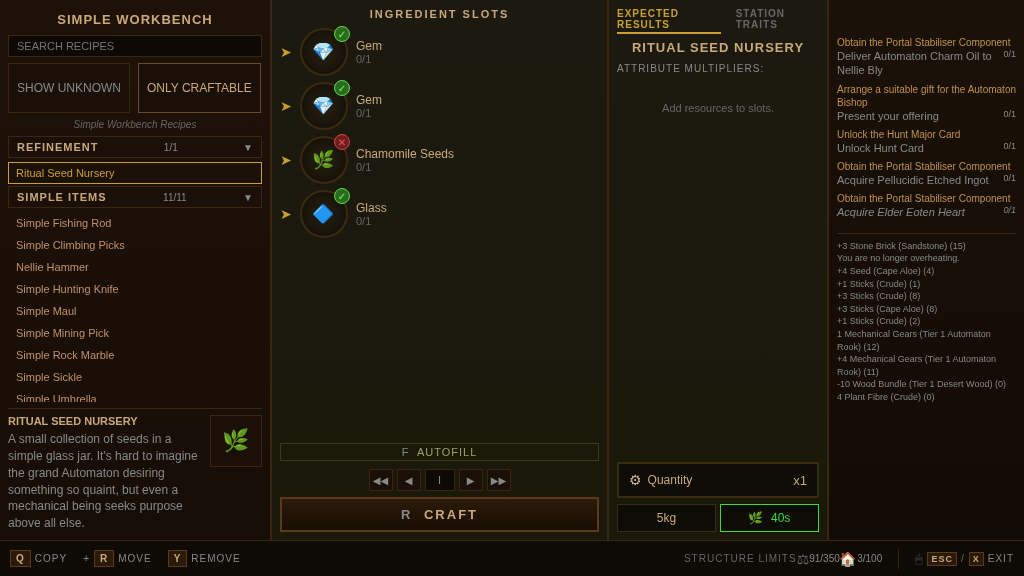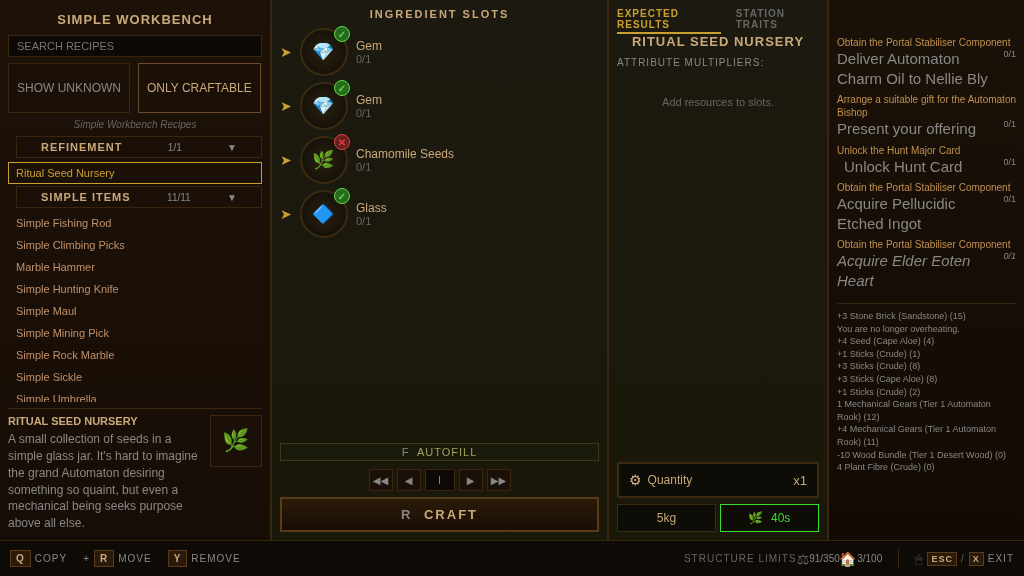--- a/index.html
+++ b/index.html
@@ -88,23 +88,22 @@
       font-style: italic;
       margin-bottom: 6px;
     }
 
     .section-header {
       display: flex;
       justify-content: space-between;
       align-items: flex-end;
       background: #1a1008;
       border: 1px solid #3a2510;
-      padding: 4px 24px;
+      padding: 4px 8px;
       margin-bottom: 4px;
-      margin-left: 8px;
     }
 
     .section-header-label {
       font-size: 11px;
       font-weight: bold;
       color: #c9a87a;
       text-transform: uppercase;
       letter-spacing: 1px;
     }
 
@@ -337,20 +336,21 @@
       background: linear-gradient(180deg, #1c1a10 0%, #1a1808 100%);
       border-right: 2px solid #3a2510;
       display: flex;
       flex-direction: column;
       padding: 8px;
     }
 
     .tabs-row {
       display: flex;
       gap: 15px;
+      margin-bottom: 6px;
     }
 
     .tab {
       font-size: 10px;
       font-weight: bold;
       letter-spacing: 1px;
       text-transform: uppercase;
       cursor: pointer;
       padding-bottom: 2px;
     }
@@ -479,21 +479,21 @@
 
     .quest-item {
       font-size: 10px;
       color: #c08050;
       margin-bottom: 5px;
       line-height: 1.3;
     }
 
     .quest-item .quest-name {
       color: #888;
-      font-size: 15px;
+      font-size: 11px;
     }
 
     .quest-item .quest-progress {
       color: #888;
       font-size: 9px;
       float: right;
     }
 
     .resources-section {
       margin-top: 8px;
@@ -603,21 +603,21 @@
 
     <div class="section-header">
       <span class="section-header-label">SIMPLE ITEMS</span>
       <span class="section-header-count">11/11</span>
       <span style="color:#888; font-size:10px;">▼</span>
     </div>
 
     <div class="simple-items-list">
       <div class="recipe-item">Simple Fishing Rod</div>
       <div class="recipe-item">Simple Climbing Picks</div>
-      <div class="recipe-item">Marble Hammer</div>
+      <div class="recipe-item">Nellie Hammer</div>
       <div class="recipe-item">Simple Hunting Knife</div>
       <div class="recipe-item">Simple Maul</div>
       <div class="recipe-item">Simple Mining Pick</div>
       <div class="recipe-item">Simple Rock Marble</div>
       <div class="recipe-item">Simple Sickle</div>
       <div class="recipe-item">Simple Umbrella</div>
       <div class="recipe-item">Simple Slingbow</div>
     </div>
 
     <div class="bottom-info">
@@ -748,21 +748,21 @@
       </div>
       <div class="quest-item">
         <div style="color:#c09050;">Arrange a suitable gift for the Automaton Bishop</div>
         <div style="display:flex; justify-content:space-between;">
           <span class="quest-name">Present your offering</span>
           <span class="quest-progress">0/1</span>
         </div>
       </div>
       <div class="quest-item">
         <div style="color:#c09050;">Unlock the Hunt Major Card</div>
-        <div style="display:flex; justify-content:space-between;margin-left:7px;">
+        <div style="display:flex; justify-content:space-between;">
           <span class="quest-name">Unlock Hunt Card</span>
           <span class="quest-progress">0/1</span>
         </div>
       </div>
       <div class="quest-item">
         <div style="color:#c09050;">Obtain the Portal Stabiliser Component</div>
         <div style="display:flex; justify-content:space-between;">
           <span class="quest-name">Acquire Pellucidic Etched Ingot</span>
           <span class="quest-progress">0/1</span>
         </div>

